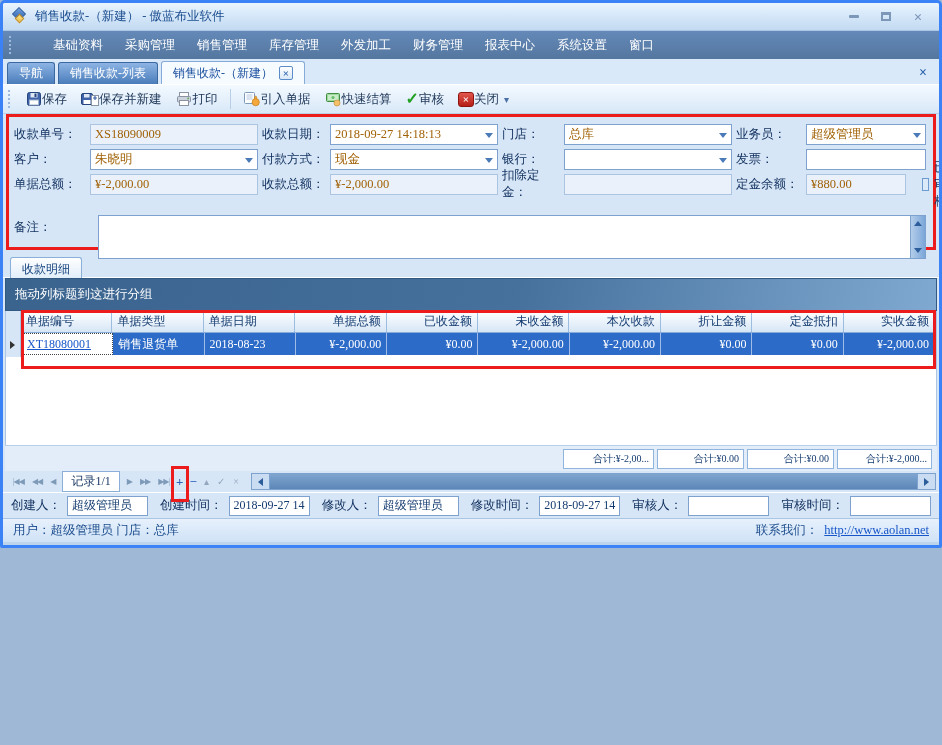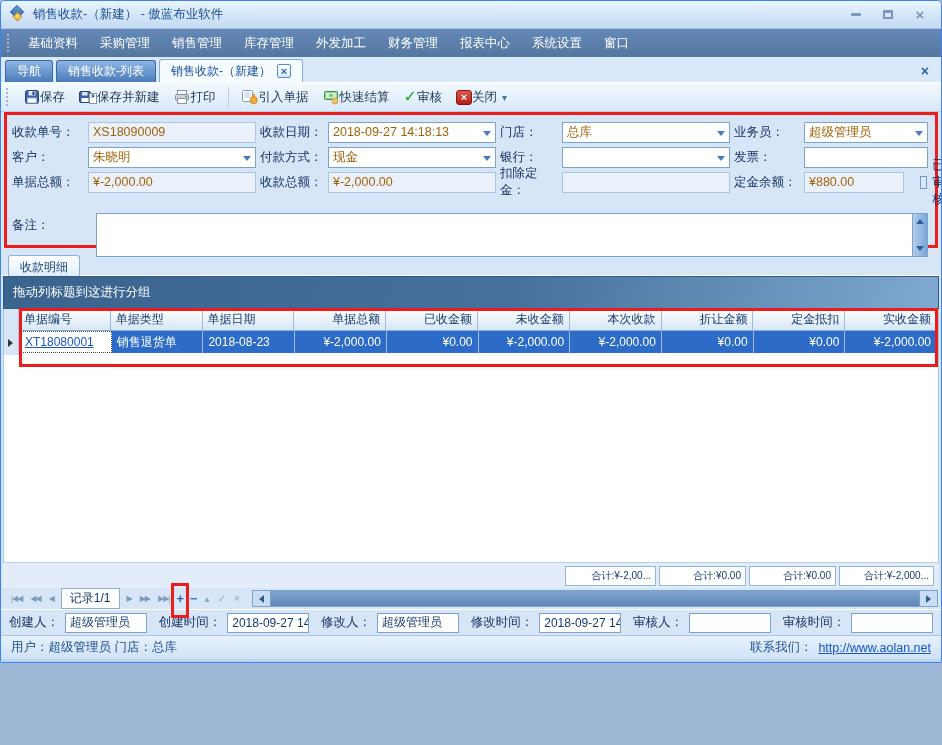--- a/index.html
+++ b/index.html
@@ -1,37 +1,37 @@
 <!DOCTYPE html>
 <html style="--annotation: #ed1c1c; --rowsel: #2d6bc8; --link: #1756c8; --accent: #2f5b93;"><head>
 <meta charset="utf-8">
 <style>
   * { margin:0; padding:0; box-sizing:border-box; }
   html,body { width:942px; height:745px; background:#9eb8d6; font-family:"Liberation Sans","DejaVu Sans",sans-serif; }
-  .window { width:942px; height:663px; border:1px solid #3b82f6; border-radius:5px 5px 2px 2px; overflow:hidden;
-            display:flex; flex-direction:column; background:#d7e6f6; }
+  .window { width:942px; height:548px; border:3px solid #3b82f6; border-radius:5px 5px 2px 2px; overflow:hidden;
+            display:flex; flex-direction:column; background:#d7e6f6;font-family:Liberation Serif, serif; }
 
   
   .titlebar { height:28px; background:linear-gradient(#eaf4fd 0%,#d6e8f9 45%,#c3daf1 100%);
               display:flex; align-items:center; padding:0 8px; gap:7px; border-bottom:1px solid #aac6e4; }
   .appicon { position:relative; width:17px; height:17px; flex:none; }
   .appicon .d1 { position:absolute; left:3px; top:1px; width:10px; height:10px; transform:rotate(45deg);
                  background:linear-gradient(135deg,#6ea0e0,#2a5caa); border:1px solid #1d4f96; }
   .appicon .d2 { position:absolute; left:5px; top:7px; width:7px; height:7px; transform:rotate(45deg);
                  background:linear-gradient(135deg,#ffe98a,#f0b93c); border:1px solid #c78f1e; }
   .wtitle { font-size:12.5px; color:#1b4d8f; }
   .wbtns { margin-left:auto; display:flex; gap:14px; align-items:center; padding-right:4px; }
   .wb { width:18px; height:16px; display:flex; align-items:center; justify-content:center; cursor:default; }
   .minbar { width:10px; height:3px; background:#7d97b8; border-radius:1px; }
   .maxbox { width:10px; height:9px; border:2px solid #7d97b8; border-top-width:3px; }
   .wx { color:#7d97b8; font-size:15px; font-weight:bold; line-height:14px; }
 
   
   .menubar { height:28px; background:linear-gradient(#6489b8,#54779f); display:flex; align-items:center;
-             padding-left:4px; }
+             padding-left:4px;gap:23px; }
   .grip { width:5px; height:18px; border-left:2px dotted #9db9dd; margin:0 5px 0 2px; }
   .menu-item { color:#ffffff; font-size:12.5px; padding:4px 11px; cursor:default; }
 
   
   .tabbar { height:26px; background:#d9e9f9; display:flex; align-items:flex-end; padding:3px 6px 0 4px; gap:3px;
             border-bottom:1px solid #ffffff; }
   .tab { height:22px; display:flex; align-items:center; gap:6px; padding:0 11px; font-size:12px; color:#fff;
          background:linear-gradient(#8db4e4,#4a7cba); border:1px solid #3a689f; border-bottom:none;
          border-radius:3px 3px 0 0; cursor:default; }
   .tab.active { background:#f6fbff; color:#1a4f9e; border-color:#86abd7; height:23px; }

